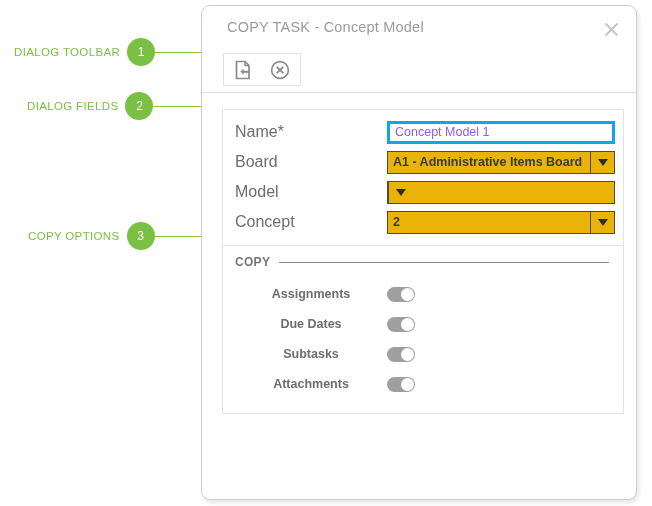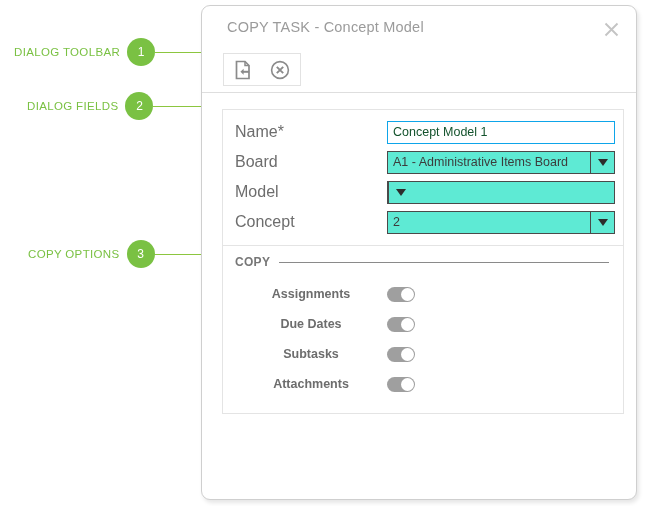--- a/index.html
+++ b/index.html
@@ -135,36 +135,37 @@
     color: #6d6d6d;
     font-size: 16px;
   }
   .field-control {
     flex: 1;
     display: flex;
     height: 23px;
   }
   .text-input {
     flex: 1;
-    border: 1px solid #0ea5e9;
+    border: 3px solid #0ea5e9;
     box-sizing: border-box;
     font-family: "Liberation Sans", sans-serif;
     font-size: 12.5px;
-    color: #14532d;
+    color: #8b5cf6;
     padding: 0 5px;
     background: #ffffff;
     outline: none;
     line-height: 21px;
   }
   .select-wrap {
     flex: 1;
     display: flex;
     border: 1px solid #4a4a4a;
     box-sizing: border-box;
-    background: #5eead4;
+    background: #eab308;
+    font-weight: bold;
   }
   .select-value {
     flex: 1;
     font-size: 12.5px;
     color: #3c3c3c;
     padding: 0 5px;
     line-height: 21px;
     overflow: hidden;
     white-space: nowrap;
   }
@@ -250,21 +251,21 @@
   <span class="annotation-badge">1</span>
   <span class="annotation-line" style="width:71px;"></span>
 </div>
 
 <div class="annotation" style="left:27px; top:92px;">
   <span class="annotation-label">DIALOG FIELDS</span>
   <span class="annotation-badge">2</span>
   <span class="annotation-line" style="width:61px;"></span>
 </div>
 
-<div class="annotation" style="left:28px; top:240px;">
+<div class="annotation" style="left:28px; top:222px;">
   <span class="annotation-label">COPY OPTIONS</span>
   <span class="annotation-badge">3</span>
   <span class="annotation-line" style="width:60px;"></span>
 </div>
 
 <div class="dialog">
 
   <div class="dialog-titlebar">
     <span class="dialog-title">COPY TASK - Concept Model</span>
     <span class="dialog-close">

